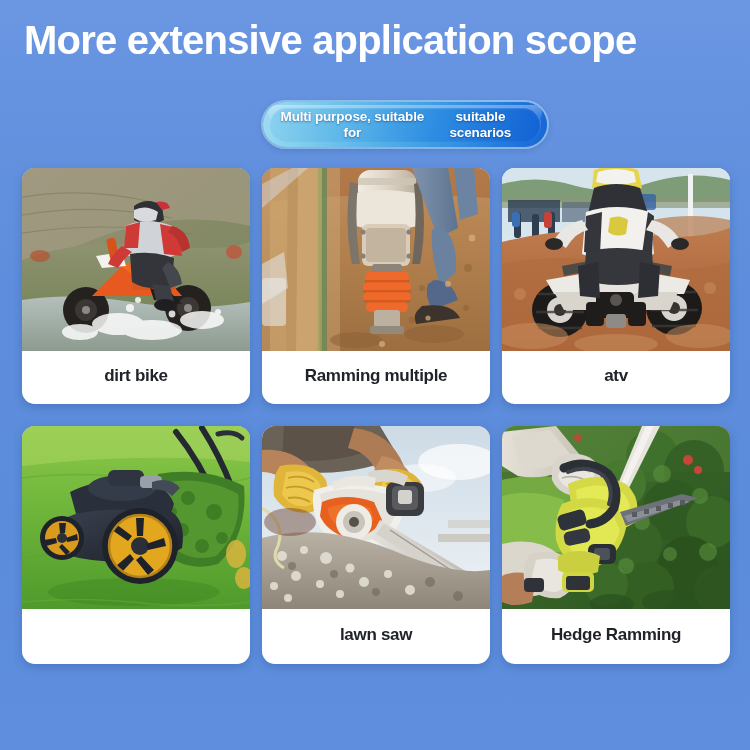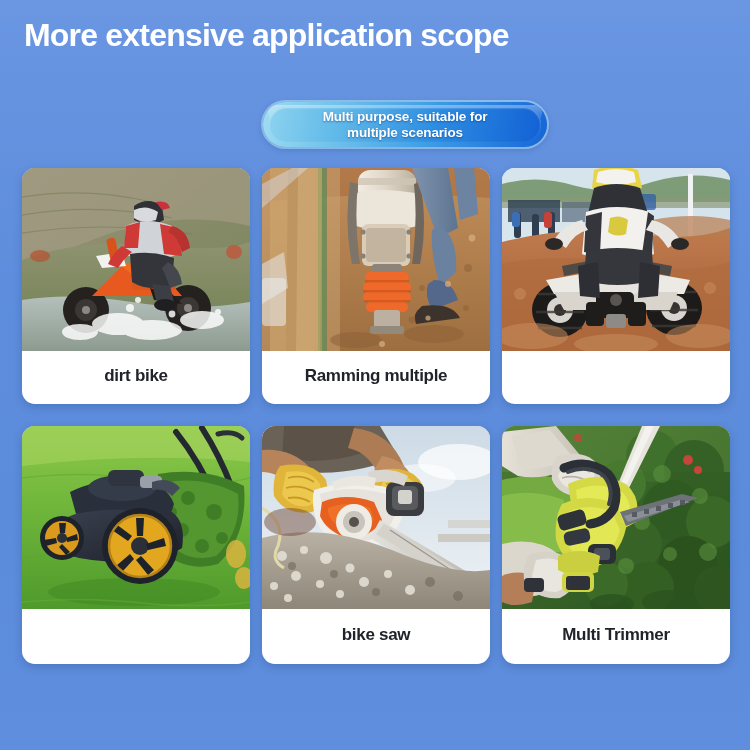--- a/index.html
+++ b/index.html
@@ -14,21 +14,21 @@
     position:absolute; inset:0;
     width:750px; height:750px;
     background:linear-gradient(180deg,#6a96e2 0%,#5d8ddc 38%,#5b8bdb 72%,#5e8edd 100%);
   }
 
   
   #headline {
     position:absolute;
     left:24px; top:18px;
     width:702px;
-    font-size:32px;
+    font-size:40px;
     font-weight:bold;
     letter-spacing:-0.8px;
     color:#ffffff;
     line-height:1.12;
     white-space:nowrap;
   }
 
   
   #badge-wrap {
     position:absolute;
@@ -58,21 +58,20 @@
     position:absolute; inset:0;
     display:flex; align-items:center; justify-content:center;
     text-align:center;
     font-size:13.5px;
     font-weight:bold;
     color:#ffffff;
     line-height:1.12;
     letter-spacing:-0.15px;
     text-shadow:0 1px 2px rgba(10,55,120,.55);
     padding:4px 14px;
-    flex-direction:column;
   }
 
   
   #grid {
     position:absolute;
     left:22px; top:168px;
     width:706px;
     display:grid;
     grid-template-columns:repeat(3,228px);
     grid-template-rows:236px 238px;
@@ -116,21 +115,21 @@
 <div id="page">
 
   <div id="headline">More extensive application scope</div>
 
   <div id="badge-wrap">
     <div id="badge-outer">
       <div id="badge-inner"></div>
     </div>
     <div id="badge-text">
       <span>Multi purpose, suitable for</span>
-      <span>multiple scenarios</span>
+      <span>suitable scenarios</span>
     </div>
   </div>
 
   <div id="grid">
 
     <div class="card">
       <div class="card-photo">
         <svg viewBox="0 0 228 183" preserveAspectRatio="xMidYMid slice">
           <defs>
             <linearGradient id="hill1" x1="0" y1="0" x2="1" y2="1">
@@ -375,20 +374,21 @@
 
           <g fill="#c98d5c" opacity="0.55">
             <ellipse cx="30" cy="168" rx="36" ry="13"></ellipse>
             <ellipse cx="198" cy="168" rx="34" ry="12"></ellipse>
             <ellipse cx="114" cy="176" rx="42" ry="10"></ellipse>
             <circle cx="18" cy="126" r="6"></circle>
               <circle cx="208" cy="120" r="6"></circle>
           </g>
         </svg>
       </div>
+      <div class="card-label">atv</div>
     </div>
 
     <div class="card row2">
       <div class="card-photo">
         <svg viewBox="0 0 228 183" preserveAspectRatio="xMidYMid slice">
           <defs>
             <linearGradient id="grass4" x1="0" y1="0" x2="0" y2="1">
               <stop offset="0" stop-color="#8ec84a"></stop>
                 <stop offset="0.4" stop-color="#72b83c"></stop>
                 <stop offset="1" stop-color="#4f9a2c"></stop>
@@ -559,21 +559,21 @@
               <circle cx="72" cy="148" r="4"></circle>
               <circle cx="114" cy="166" r="4"></circle>
             <circle cx="168" cy="156" r="5"></circle>
               <circle cx="196" cy="170" r="5"></circle>
           </g>
 
           <path d="M0 82 Q24 96 16 120 Q8 134 22 142" stroke="#e2d9a8" stroke-width="3" fill="none"></path>
           <ellipse cx="28" cy="96" rx="26" ry="14" fill="#6b3b2a" opacity="0.45"></ellipse>
         </svg>
       </div>
-      <div class="card-label">bike saw</div>
+      <div class="card-label">lawn saw</div>
     </div>
 
     <div class="card row2">
       <div class="card-photo">
         <svg viewBox="0 0 228 183" preserveAspectRatio="xMidYMid slice">
           <defs>
             <linearGradient id="hedge6" x1="0" y1="0" x2="1" y2="1">
               <stop offset="0" stop-color="#4f7a35"></stop>
                 <stop offset="0.5" stop-color="#386328"></stop>
                 <stop offset="1" stop-color="#27501c"></stop>
@@ -668,17 +668,17 @@
               <rect x="178" y="74" width="5" height="5"></rect>
             </g>
           </g>
 
           <g fill="#2a5220" opacity="0.75">
             <ellipse cx="168" cy="176" rx="28" ry="12"></ellipse>
             <ellipse cx="110" cy="178" rx="22" ry="10"></ellipse>
           </g>
         </svg>
       </div>
-      <div class="card-label">Multi Trimmer</div>
+      <div class="card-label">Hedge Ramming</div>
     </div>
 
   </div>
 </div>
 
 </body></html>

